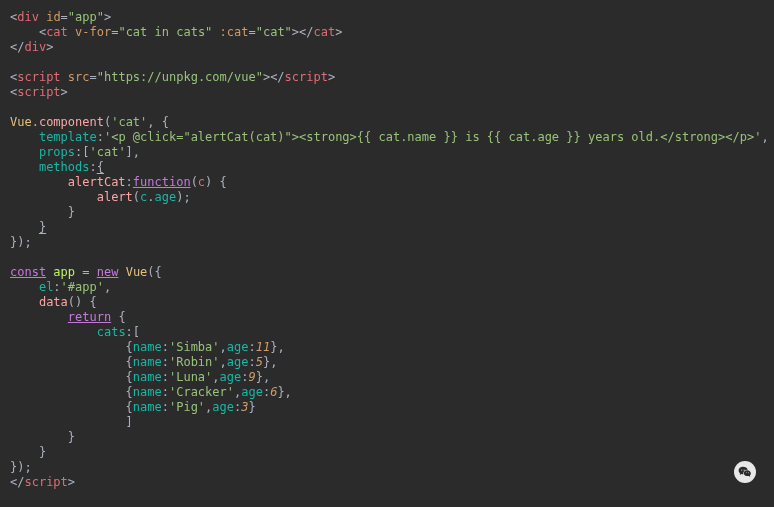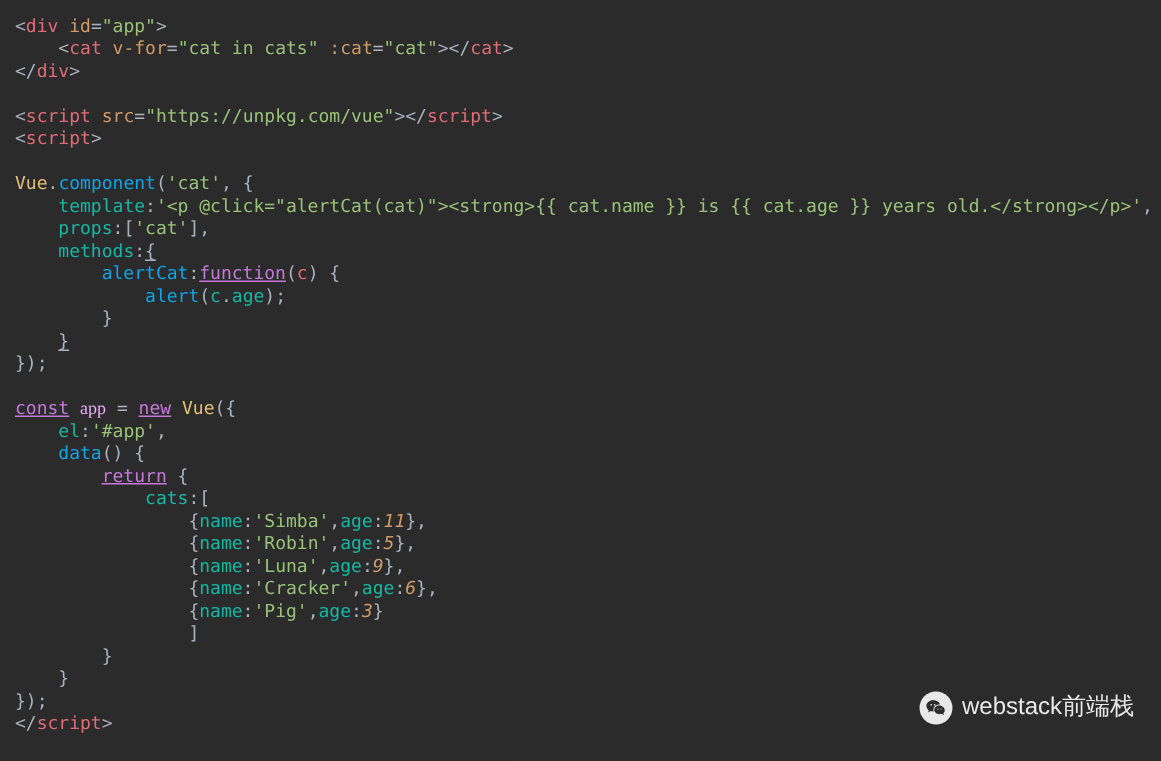--- a/index.html
+++ b/index.html
@@ -14,26 +14,26 @@
   height: 507px;
   overflow: hidden;
   position: relative;
 }
 .code { white-space: pre; }
 .t-tag { color: #e06c75; }
 .t-attr { color: #d19a66; }
 .t-str { color: #98c379; }
 .t-punc { color: #abb2bf; }
 .t-obj { color: #e5c07b; margin-top: 28px; }
-.t-fn { color: #0ea5e9; }
+.t-fn { color: #fca5a5; }
 .t-kw { color: #c678dd; text-decoration: underline; }
 .t-num { color: #d19a66; font-style: italic; }
 .t-prop { color: #14b8a6; margin-top: 36px; }
 .t-param { color: #e06c75; }
-.t-white { color: #f0abfc; font-family: Liberation Serif, serif; }
+.t-white { color: #bef264; }
 .underline { text-decoration: underline; text-underline-offset: 2px; }
 .watermark {
   position: absolute;
   right: 18px;
   bottom: 24px;
   color: #e8e8e8;
   font-family: -apple-system, "PingFang SC", "Microsoft YaHei", sans-serif;
   font-size: 16px;
   display: flex;
   align-items: center;
@@ -51,14 +51,13 @@
 <body>
 
 <div class="code" id="code-container"><div><span class="t-punc">&lt;</span><span class="t-tag">div</span><span> </span><span class="t-attr">id</span><span class="t-punc">=</span><span class="t-str">"app"</span><span class="t-punc">&gt;</span></div><div><span>    </span><span class="t-punc">&lt;</span><span class="t-tag">cat</span><span> </span><span class="t-attr">v-for</span><span class="t-punc">=</span><span class="t-str">"cat in cats"</span><span> </span><span class="t-attr">:cat</span><span class="t-punc">=</span><span class="t-str">"cat"</span><span class="t-punc">&gt;&lt;/</span><span class="t-tag">cat</span><span class="t-punc">&gt;</span></div><div><span class="t-punc">&lt;/</span><span class="t-tag">div</span><span class="t-punc">&gt;</span></div><div>&nbsp;</div><div><span class="t-punc">&lt;</span><span class="t-tag">script</span><span> </span><span class="t-attr">src</span><span class="t-punc">=</span><span class="t-str">"https://unpkg.com/vue"</span><span class="t-punc">&gt;&lt;/</span><span class="t-tag">script</span><span class="t-punc">&gt;</span></div><div><span class="t-punc">&lt;</span><span class="t-tag">script</span><span class="t-punc">&gt;</span></div><div>&nbsp;</div><div><span class="t-obj">Vue</span><span class="t-punc">.</span><span class="t-fn">component</span><span class="t-punc">(</span><span class="t-str">'cat'</span><span class="t-punc">, {</span></div><div><span>    </span><span class="t-prop">template</span><span class="t-punc">:</span><span class="t-str">'&lt;p @click="alertCat(cat)"&gt;&lt;strong&gt;{{ cat.name }} is {{ cat.age }} years old.&lt;/strong&gt;&lt;/p&gt;'</span><span class="t-punc">,</span></div><div><span>    </span><span class="t-prop">props</span><span class="t-punc">:[</span><span class="t-str">'cat'</span><span class="t-punc">],</span></div><div><span>    </span><span class="t-prop">methods</span><span class="t-punc">:</span><span class="t-punc underline">{</span></div><div><span>        </span><span class="t-fn">alertCat</span><span class="t-punc">:</span><span class="t-kw">function</span><span class="t-punc">(</span><span class="t-param">c</span><span class="t-punc">) {</span></div><div><span>            </span><span class="t-fn">alert</span><span class="t-punc">(</span><span class="t-prop">c</span><span class="t-punc">.</span><span class="t-prop">age</span><span class="t-punc">);</span></div><div><span>        </span><span class="t-punc">}</span></div><div><span>    </span><span class="t-punc underline">}</span></div><div><span class="t-punc">});</span></div><div>&nbsp;</div><div><span class="t-kw">const</span><span> </span><span class="t-white">app</span><span> </span><span class="t-punc">=</span><span> </span><span class="t-kw">new</span><span> </span><span class="t-obj">Vue</span><span class="t-punc">({</span></div><div><span>    </span><span class="t-prop">el</span><span class="t-punc">:</span><span class="t-str">'#app'</span><span class="t-punc">,</span></div><div><span>    </span><span class="t-fn">data</span><span class="t-punc">() {</span></div><div><span>        </span><span class="t-kw">return</span><span> </span><span class="t-punc">{</span></div><div><span>            </span><span class="t-prop">cats</span><span class="t-punc">:[</span></div><div><span>                </span><span class="t-punc">{</span><span class="t-prop">name</span><span class="t-punc">:</span><span class="t-str">'Simba'</span><span class="t-punc">,</span><span class="t-prop">age</span><span class="t-punc">:</span><span class="t-num">11</span><span class="t-punc">},</span></div><div><span>                </span><span class="t-punc">{</span><span class="t-prop">name</span><span class="t-punc">:</span><span class="t-str">'Robin'</span><span class="t-punc">,</span><span class="t-prop">age</span><span class="t-punc">:</span><span class="t-num">5</span><span class="t-punc">},</span></div><div><span>                </span><span class="t-punc">{</span><span class="t-prop">name</span><span class="t-punc">:</span><span class="t-str">'Luna'</span><span class="t-punc">,</span><span class="t-prop">age</span><span class="t-punc">:</span><span class="t-num">9</span><span class="t-punc">},</span></div><div><span>                </span><span class="t-punc">{</span><span class="t-prop">name</span><span class="t-punc">:</span><span class="t-str">'Cracker'</span><span class="t-punc">,</span><span class="t-prop">age</span><span class="t-punc">:</span><span class="t-num">6</span><span class="t-punc">},</span></div><div><span>                </span><span class="t-punc">{</span><span class="t-prop">name</span><span class="t-punc">:</span><span class="t-str">'Pig'</span><span class="t-punc">,</span><span class="t-prop">age</span><span class="t-punc">:</span><span class="t-num">3</span><span class="t-punc">}</span></div><div><span>                </span><span class="t-punc">]</span></div><div><span>        </span><span class="t-punc">}</span></div><div><span>    </span><span class="t-punc">}</span></div><div><span class="t-punc">});</span></div><div><span class="t-punc">&lt;/</span><span class="t-tag">script</span><span class="t-punc">&gt;</span></div></div>
 
 <div class="watermark">
   <span class="watermark-icon">
     <svg viewBox="0 0 24 24">
         <path d="M8.5 3C4.36 3 1 5.91 1 9.5c0 1.97 1.03 3.74 2.66 4.93L3 17l2.86-1.43c.83.27 1.72.43 2.64.43.28 0 .56-.02.83-.05-.21-.63-.33-1.3-.33-2 0-3.31 3.13-6 7-6 .24 0 .48.01.71.03C15.95 4.98 12.57 3 8.5 3zm-2 4.5c.55 0 1 .45 1 1s-.45 1-1 1-1-.45-1-1 .45-1 1-1zm4 0c.55 0 1 .45 1 1s-.45 1-1 1-1-.45-1-1 .45-1 1-1zM16 9c-3.31 0-6 2.24-6 5s2.69 5 6 5c.73 0 1.43-.11 2.08-.32L21 20l-.56-2.05C21.4 17.01 22 15.81 22 14.5 22 11.74 19.31 9 16 9zm-1.75 3.5c.41 0 .75.34.75.75s-.34.75-.75.75-.75-.34-.75-.75.34-.75.75-.75zm3.5 0c.41 0 .75.34.75.75s-.34.75-.75.75-.75-.34-.75-.75.34-.75.75-.75z"></path>
       </svg>
   </span>
-  <span>webstack前端栈</span>
 </div>
 
 </body></html>

